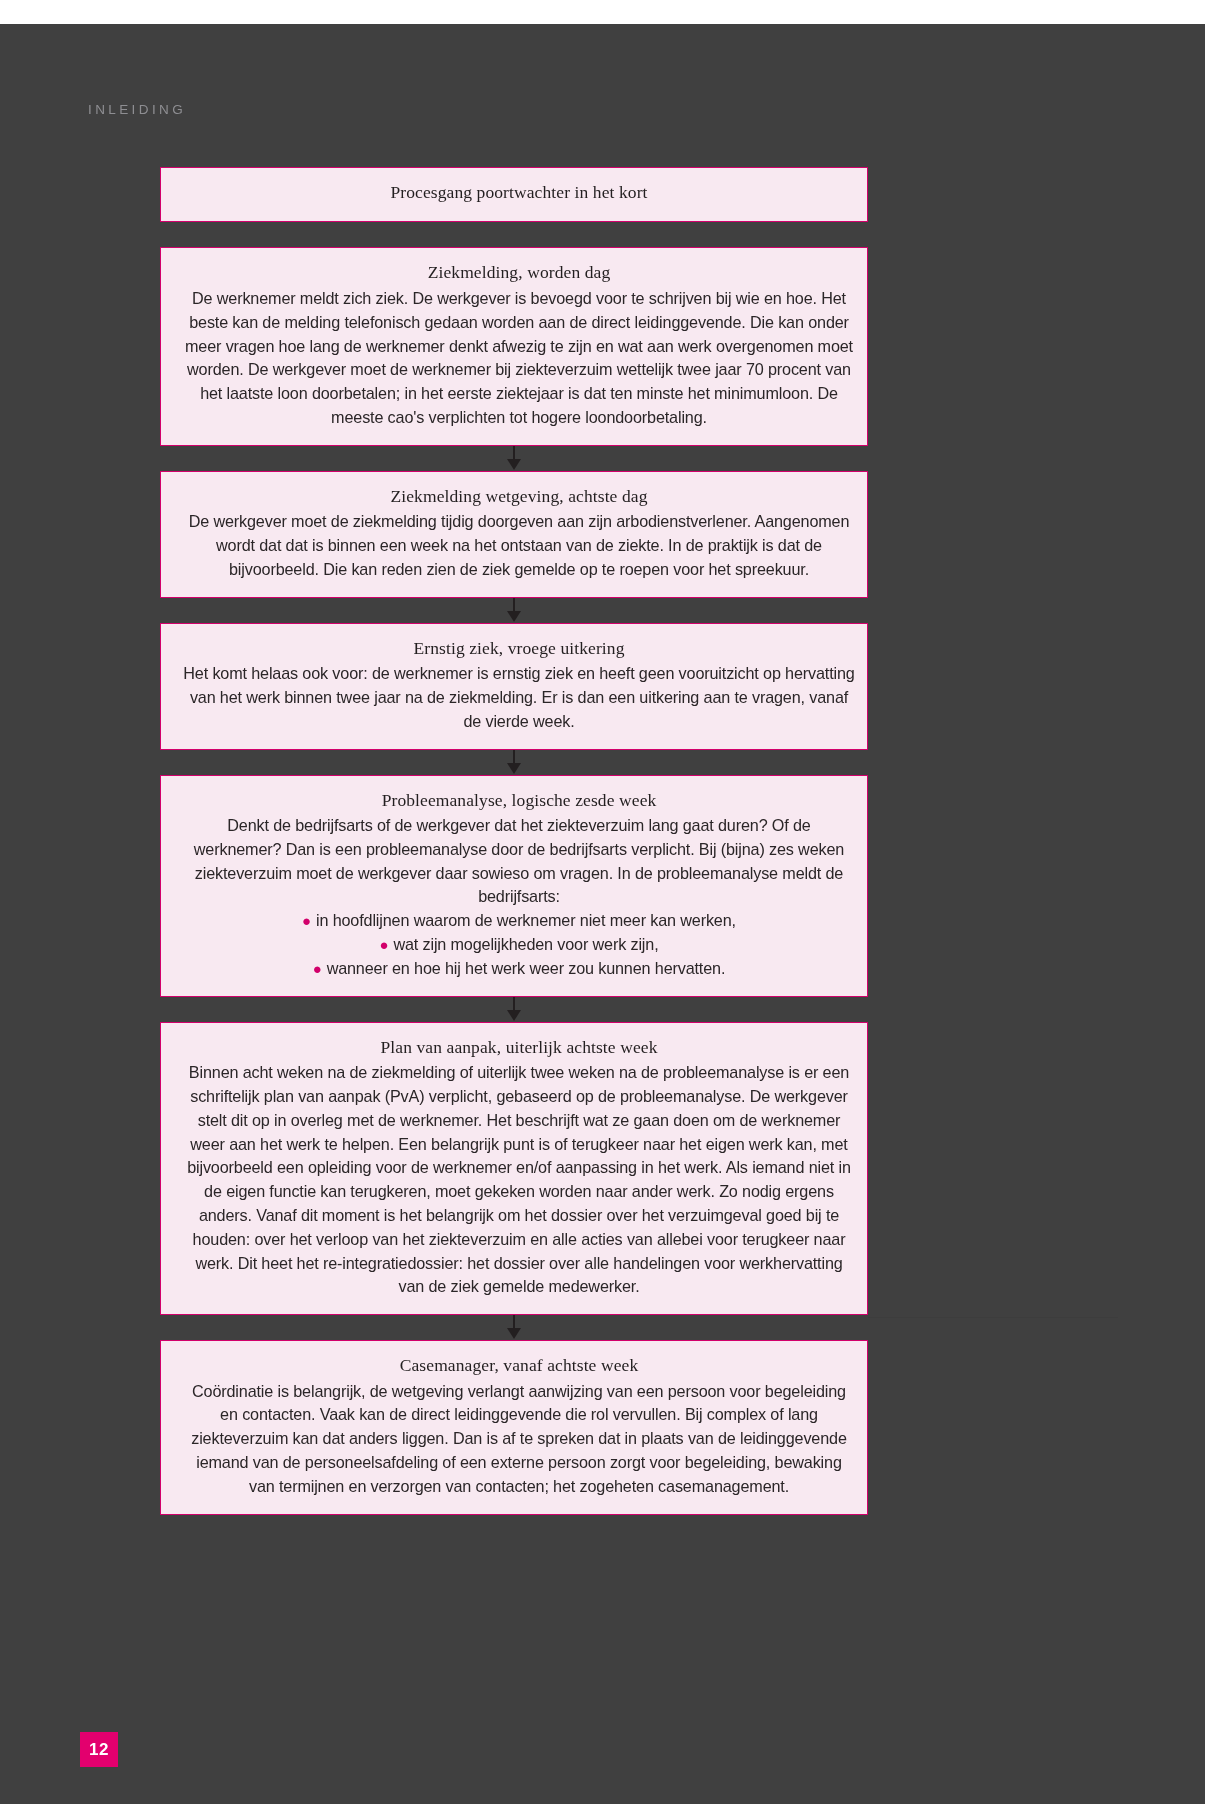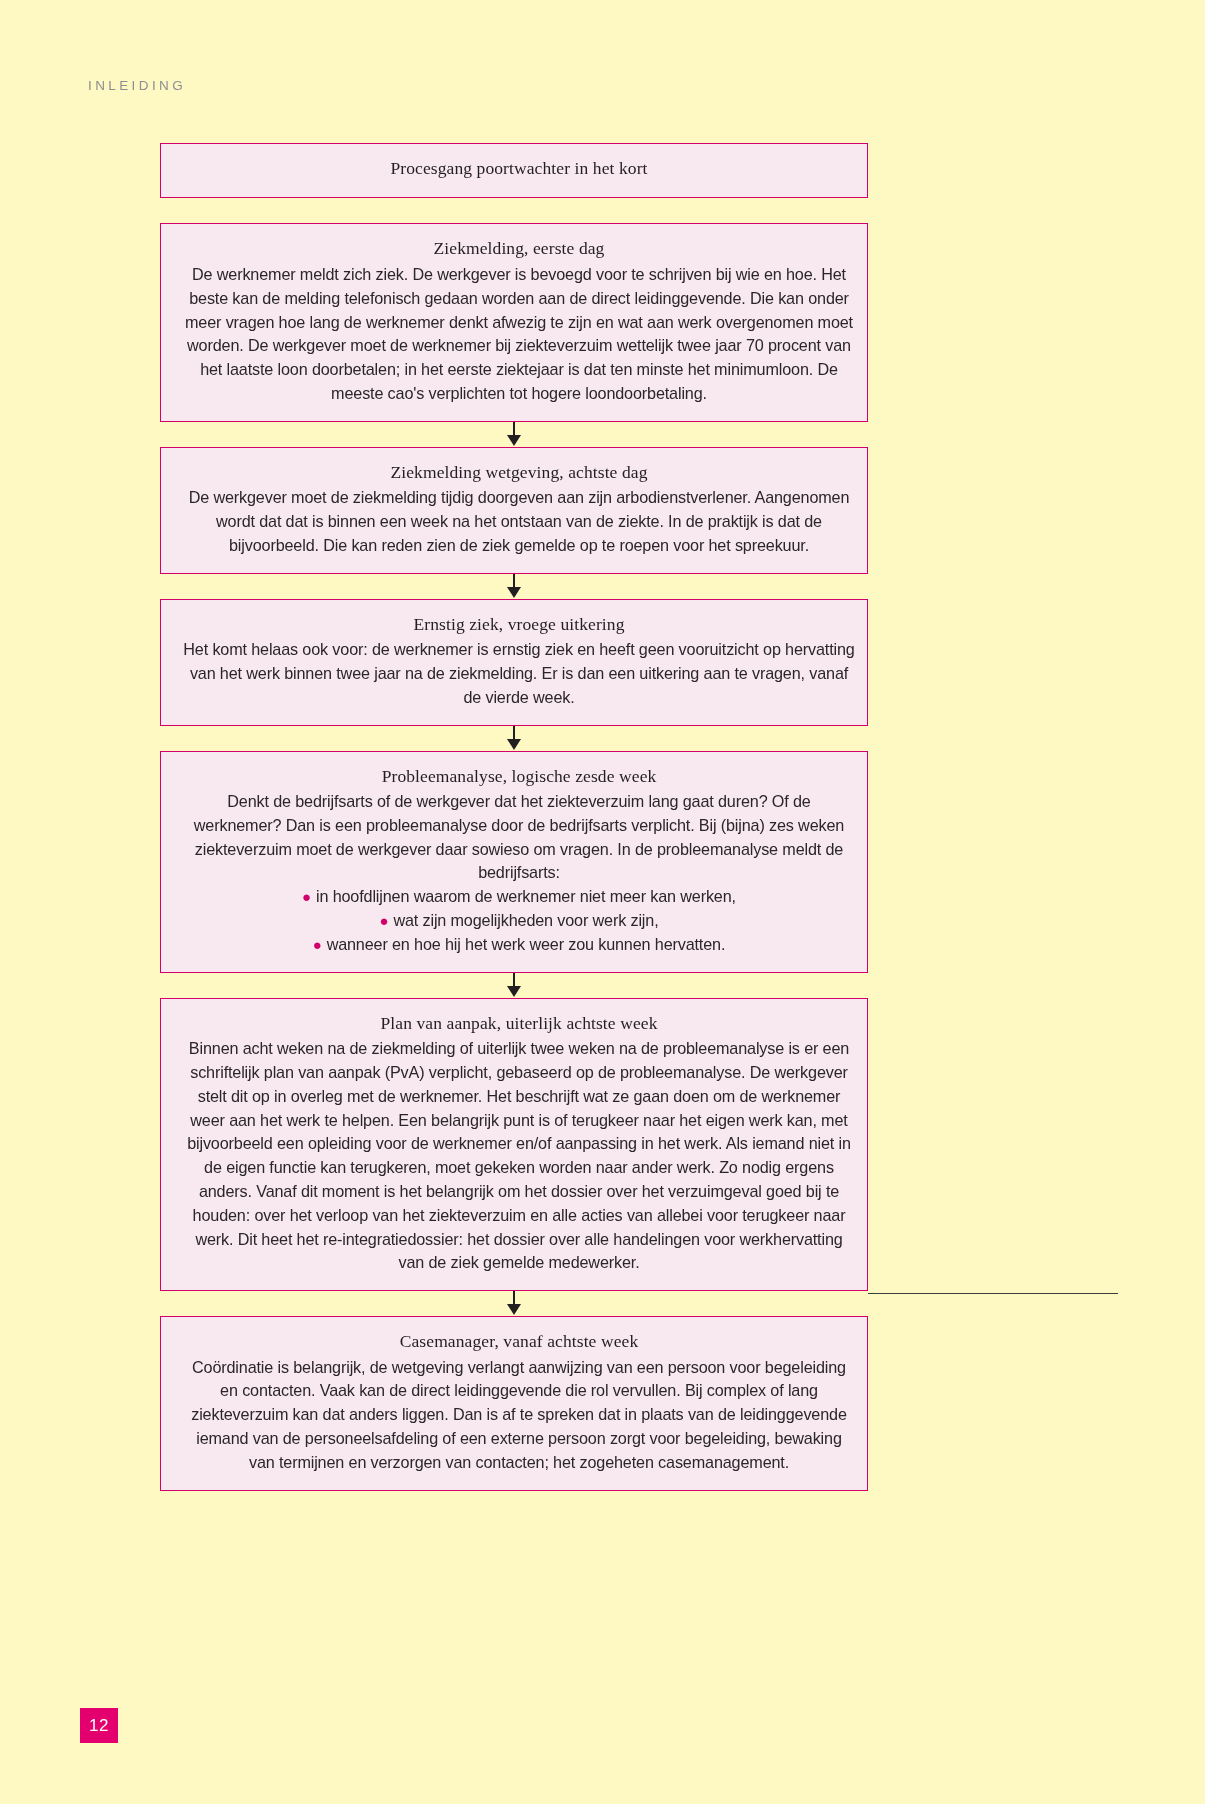--- a/index.html
+++ b/index.html
@@ -12,21 +12,22 @@
     height: 1804px;
     position: relative;
     font-family: "Liberation Sans", sans-serif;
     color: #231f20;
     overflow: hidden;
   }
 
   .page {
     position: absolute;
     inset: 0;
-    background: #fef9c3;
+    background: #404040;
+    margin-top: 24px;
   }
 
   
   .running-head {
     position: absolute;
     left: 88px;
     top: 78px;
     font-family: "Liberation Sans", sans-serif;
     font-size: 13.5px;
     letter-spacing: 3.4px;
@@ -133,21 +134,21 @@
   .folio {
     position: absolute;
     left: 80px;
     top: 1708px;
     width: 38px;
     height: 35px;
     background: #e3006e;
     color: #ffffff;
     font-family: "Liberation Sans", sans-serif;
     font-size: 17px;
-    font-weight: 400;
+    font-weight: 700;
     display: flex;
     align-items: center;
     justify-content: center;
     letter-spacing: .5px;
   }
 </style>
 </head>
 <body>
 
 <div class="page">
@@ -156,21 +157,21 @@
 
   <div class="flow">
 
     <div class="step">
       <p class="step-title">Procesgang poortwachter in het kort</p>
     </div>
 
     <div class="gap-plain"></div>
 
     <div class="step">
-      <p class="step-title">Ziekmelding, eerste dag</p>
+      <p class="step-title">Ziekmelding, worden dag</p>
       <p class="step-body">De werknemer meldt zich ziek. De werkgever is bevoegd voor te schrijven bij wie en hoe. Het beste kan de melding telefonisch gedaan worden aan de direct leidinggevende. Die kan onder meer vragen hoe lang de werknemer denkt afwezig te zijn en wat aan werk overgenomen moet worden. De werkgever moet de werknemer bij ziekteverzuim wettelijk twee jaar 70 procent van het laatste loon doorbetalen; in het eerste ziektejaar is dat ten minste het minimumloon. De meeste cao's verplichten tot hogere loondoorbetaling.</p>
     </div>
 
     <div class="connector">
       <span class="shaft"></span>
       <span class="head"></span>
     </div>
 
     <div class="step">
       <p class="step-title">Ziekmelding wetgeving, achtste dag</p>

